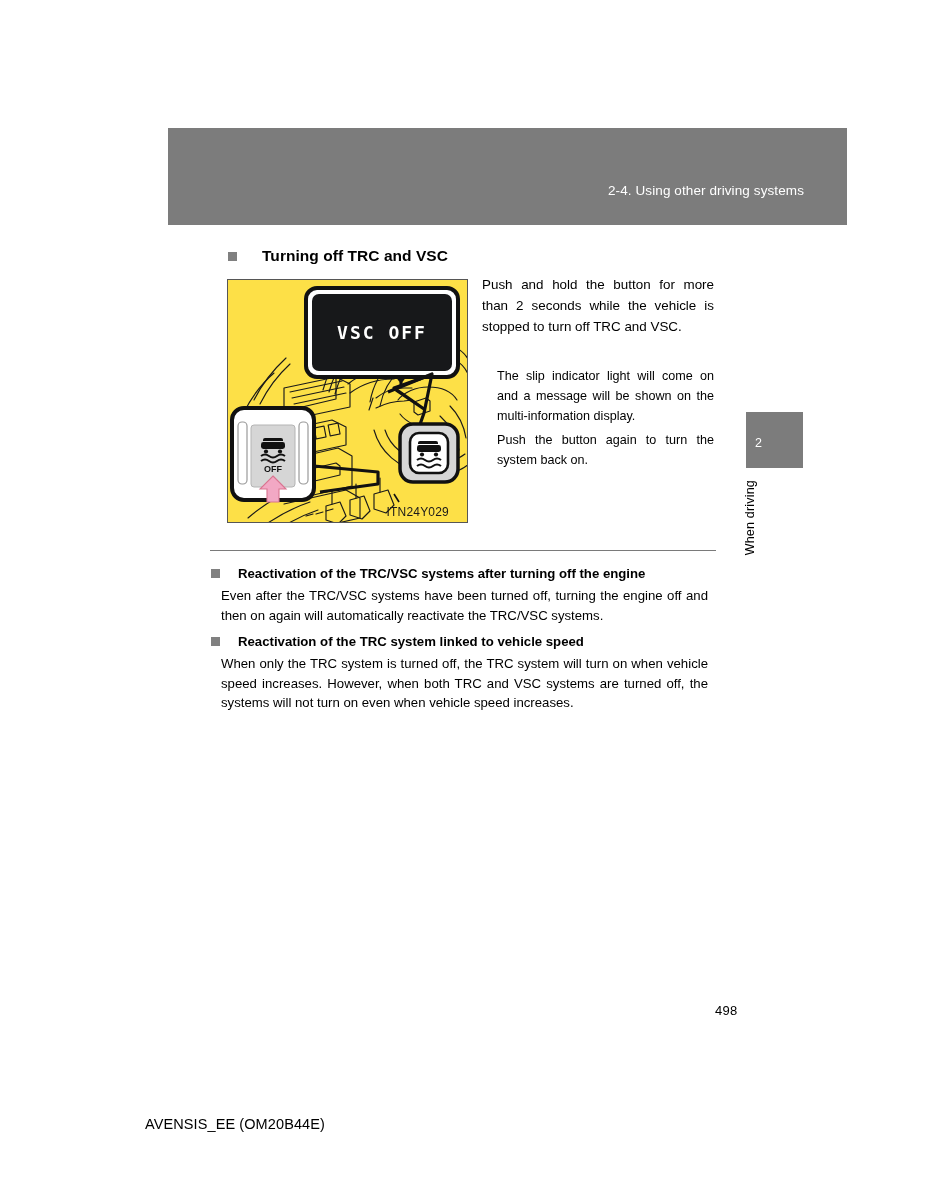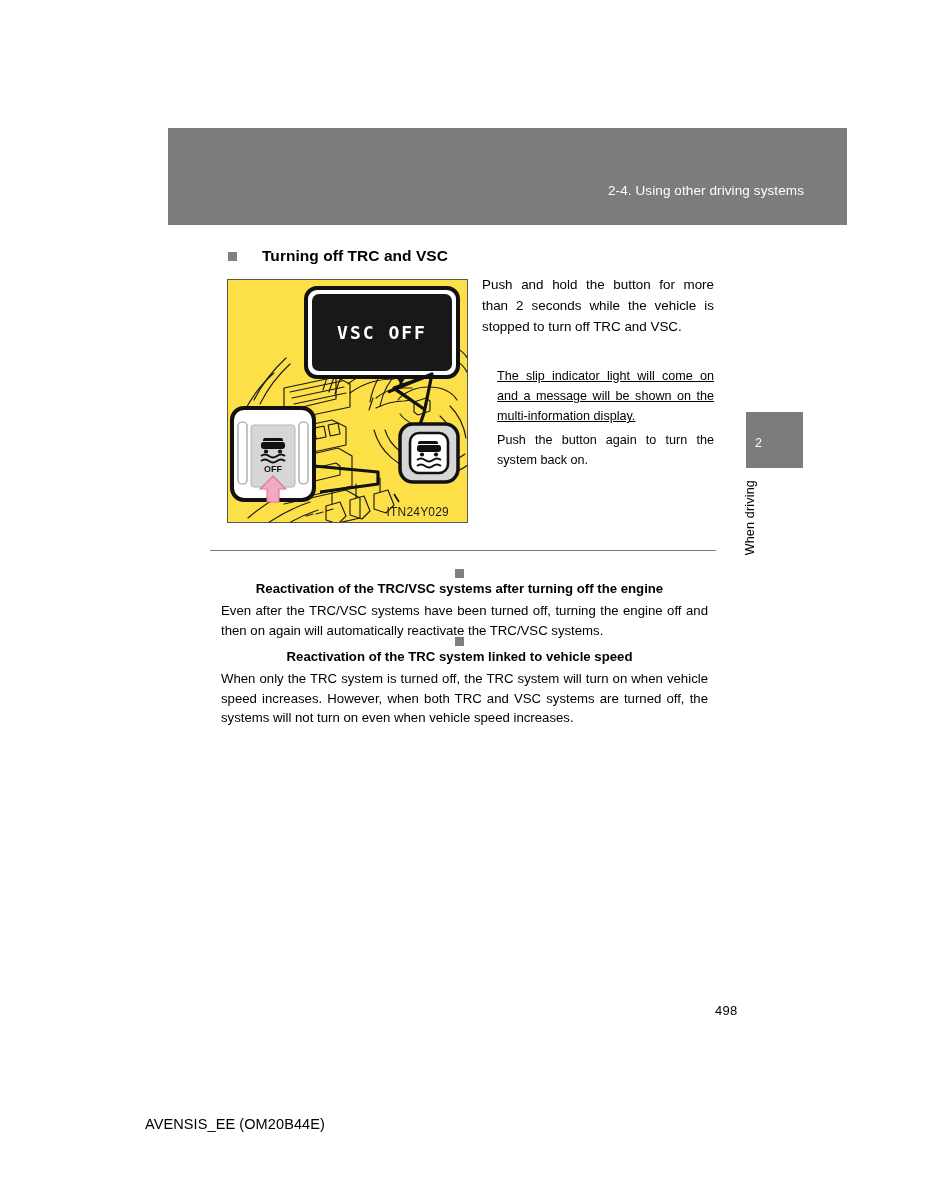--- a/index.html
+++ b/index.html
@@ -103,21 +103,20 @@
   }
   #body-sub-1 {
     position: absolute;
     left: 497px;
     top: 366px;
     width: 217px;
     font-size: 12.6px;
     line-height: 20.2px;
     text-align: justify;
     text-align-last: left;
-    text-decoration: underline;
   }
   #body-sub-2 {
     position: absolute;
     left: 497px;
     top: 430px;
     width: 217px;
     font-size: 12.6px;
     line-height: 20.2px;
     text-align: justify;
     text-align-last: left;
@@ -130,23 +129,22 @@
     top: 550px;
     width: 506px;
     height: 1px;
     background: #7a7a7a;
   }
 
   
   .sub-section { position: absolute; }
   .sub-head {
     display: flex;
-    align-items: center;
-    gap: 2px;
-    flex-direction: column;
+    align-items: flex-start;
+    gap: 18px;
   }
   .sub-head .sq-bullet { margin-top: 4px; }
   .sub-head .sub-head-text {
     font-size: 13.2px;
     font-weight: bold;
     line-height: 17px;
     white-space: nowrap;
   }
   .sub-para {
     margin-top: 4px;

